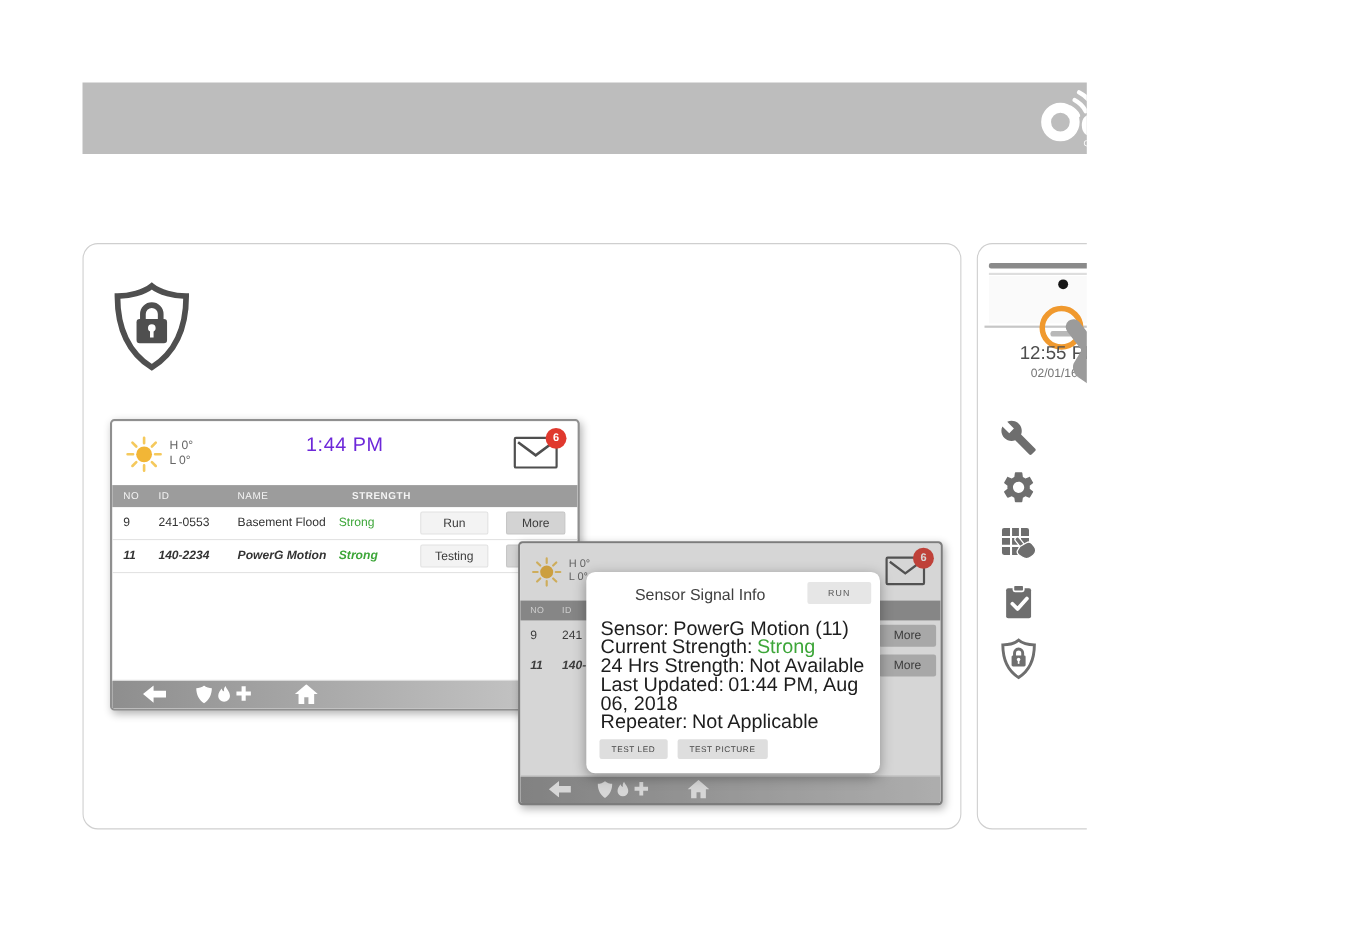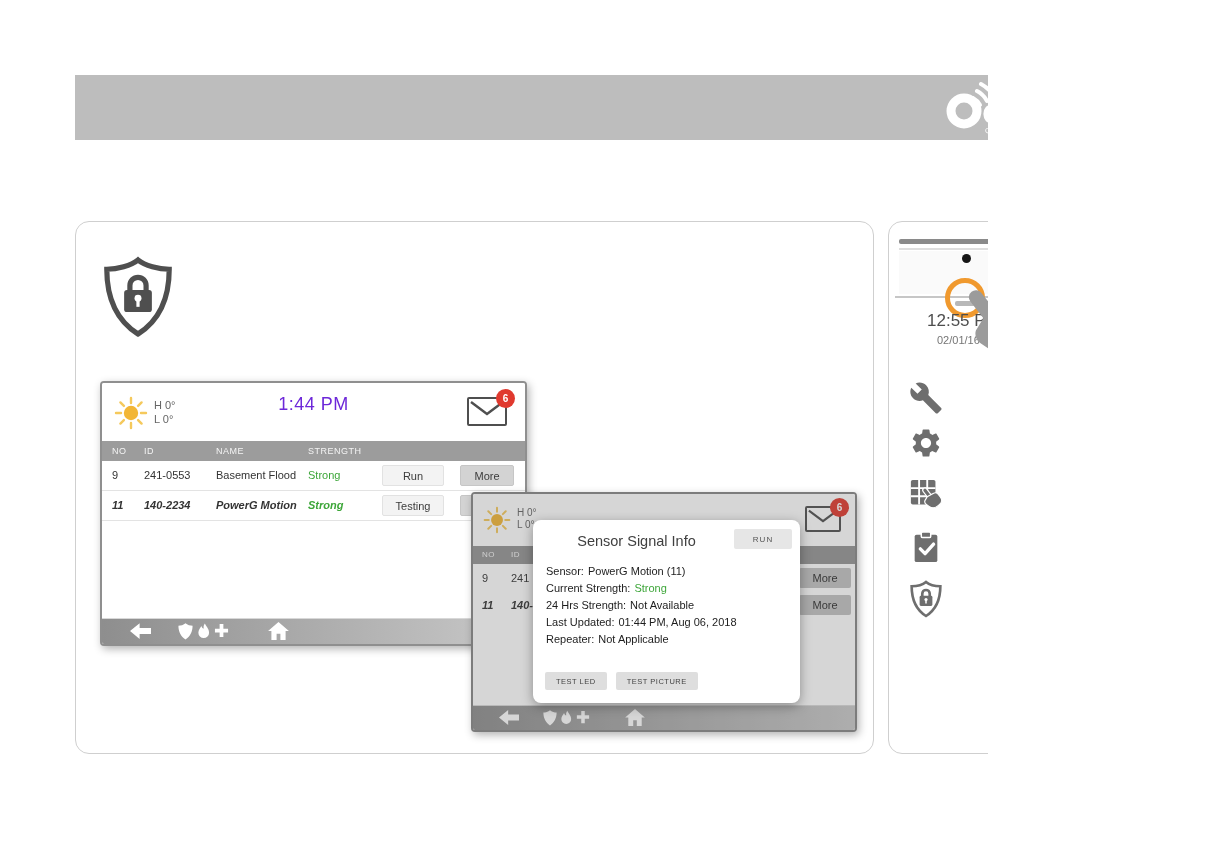--- a/index.html
+++ b/index.html
@@ -34,21 +34,21 @@
         border-radius:2px;background:#fff;}
   .shot2 .mail{right:14px;top:12px;width:32px;height:22px;}
   .mail svg{position:absolute;inset:0;width:100%;height:100%;}
   .badge{position:absolute;right:-10px;top:-10px;width:19px;height:19px;border-radius:50%;
          background:var(--badge_red);color:#fff;font-size:10px;font-weight:bold;
          display:flex;align-items:center;justify-content:center;}
   .band{position:absolute;left:0;right:0;top:58px;height:20px;background:var(--band_gray);}
   .shot2 .band{top:52px;height:18px;background:#949494;}
   .band span{position:absolute;font-size:9px;letter-spacing:.5px;color:#f4f4f4;line-height:20px;}
   .shot2 .band span{line-height:18px;font-size:8px;}
-  .h-no{left:10px;} .h-id{left:42px;} .h-name{left:114px;} .h-strength{left:206px;}
+  .h-no{left:10px;} .h-id{left:42px;} .h-name{left:114px;} .h-strength{left:218px;font-weight:bold;}
   .shot2 .h-no{left:9px;} .shot2 .h-id{left:38px;}
   .rows{position:absolute;left:0;right:0;top:78px;}
   .shot2 .rows{top:70px;}
   .trow{position:relative;height:29px;border-bottom:1px solid #e3e3e3;font-size:11px;color:#333;}
   .shot2 .trow{height:27px;border-bottom:none;}
   .trow span{position:absolute;line-height:29px;}
   .c-no{left:10px;} .c-id{left:42px;} .c-name{left:114px;}
   .c-strength{left:206px;color:var(--green);}
   .shot2 .c-no{left:9px;} .shot2 .c-id{left:38px;}
   .em{font-style:italic;font-weight:bold;padding-left:15px;}
@@ -64,21 +64,21 @@
   .shot2 .navbar{height:24px;}
   .nicon{position:absolute;color:#fff;}
   .scrim{position:absolute;inset:0;background:rgba(90,90,90,.25);}
   
   .dialog{position:absolute;left:60px;top:26px;width:267px;height:183px;background:#fff;
           border-radius:8px;box-shadow:0 3px 12px rgba(0,0,0,.35);}
   .dialog-title{position:absolute;left:0;right:60px;top:13px;text-align:center;font-size:14.5px;color:#404040;}
   .run-btn{position:absolute;right:8px;top:9px;width:58px;height:20px;background:#e6e6e6;
            border-radius:2px;font-size:8px;letter-spacing:1px;color:#555;display:flex;
            align-items:center;justify-content:center;}
-  .dbody{position:absolute;left:13px;top:43px;right:8px;font-size:11px;line-height:17px;color:#1d1d1d;}
+  .dbody{position:absolute;left:13px;top:43px;right:8px;font-size:18px;line-height:17px;color:#1d1d1d;}
   .dline .lbl{margin-right:4px;}
   .dline .green{color:var(--green);}
   .dbtns{position:absolute;left:12px;bottom:13px;display:flex;gap:9px;}
   .dbtn{height:18px;padding:0 11px;background:#dedede;border-radius:2px;font-size:7.5px;
         letter-spacing:.5px;color:#444;display:flex;align-items:center;justify-content:center;}
   
   .dev-bar{position:absolute;left:10px;top:17px;width:140px;height:5px;background:#8a8a8a;border-radius:2px;}
   .dev-line1{position:absolute;left:10px;top:26px;width:140px;height:2px;background:#dedede;}
   .dev-speaker{position:absolute;left:10px;top:29px;width:140px;height:43px;background:#fafafa;}
   .dev-dot{position:absolute;left:73px;top:32px;width:9px;height:9px;border-radius:50%;background:#161616;}

